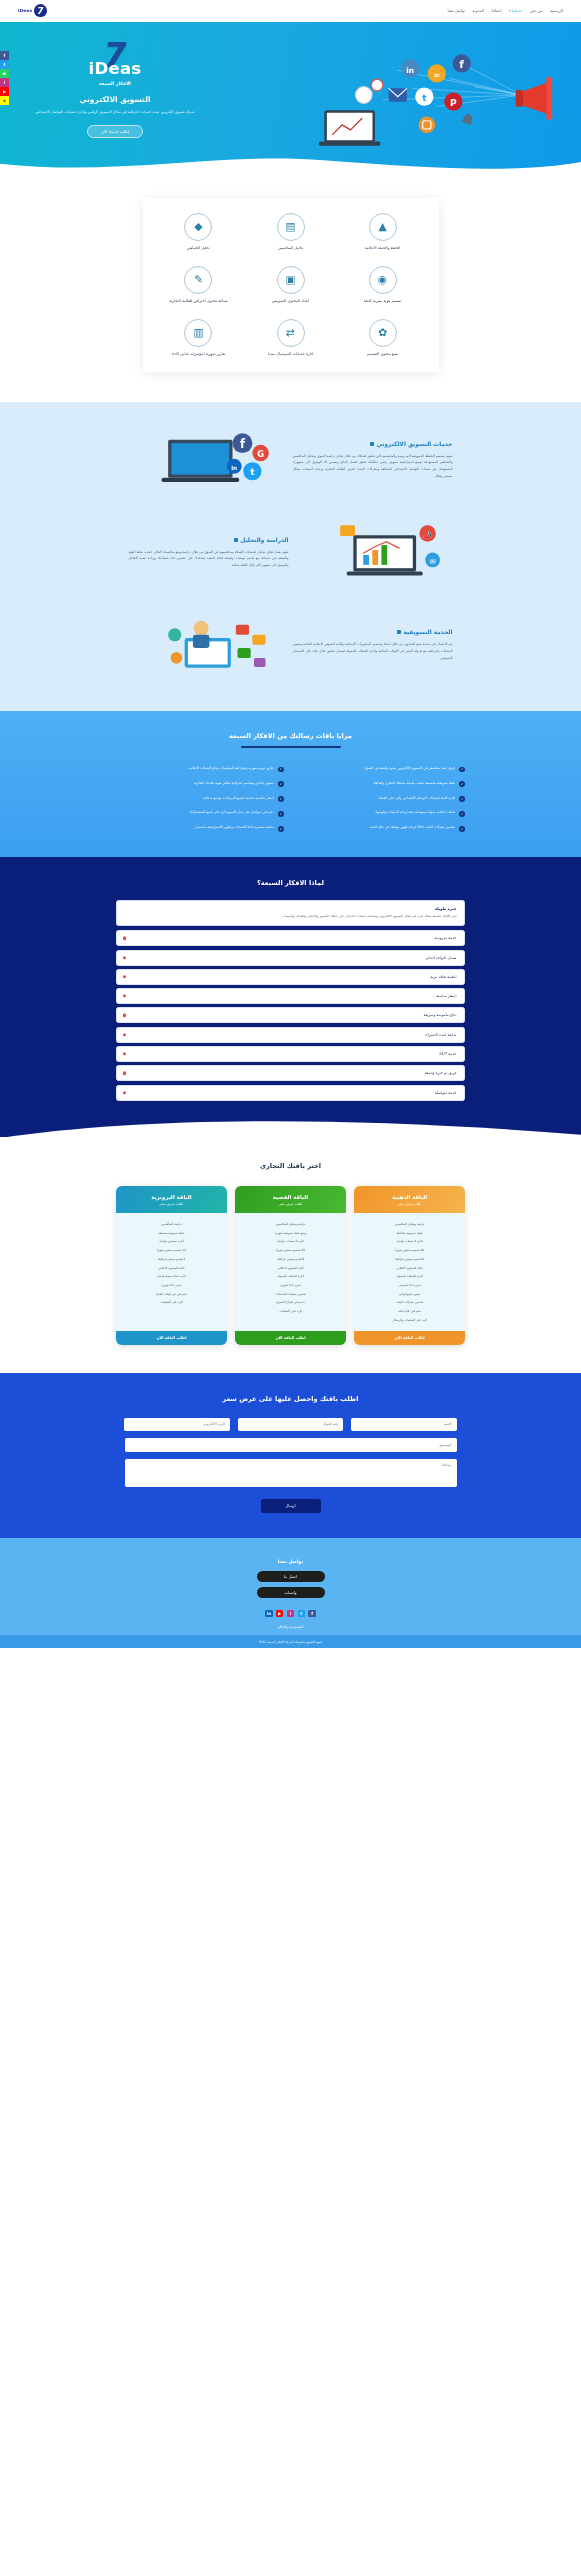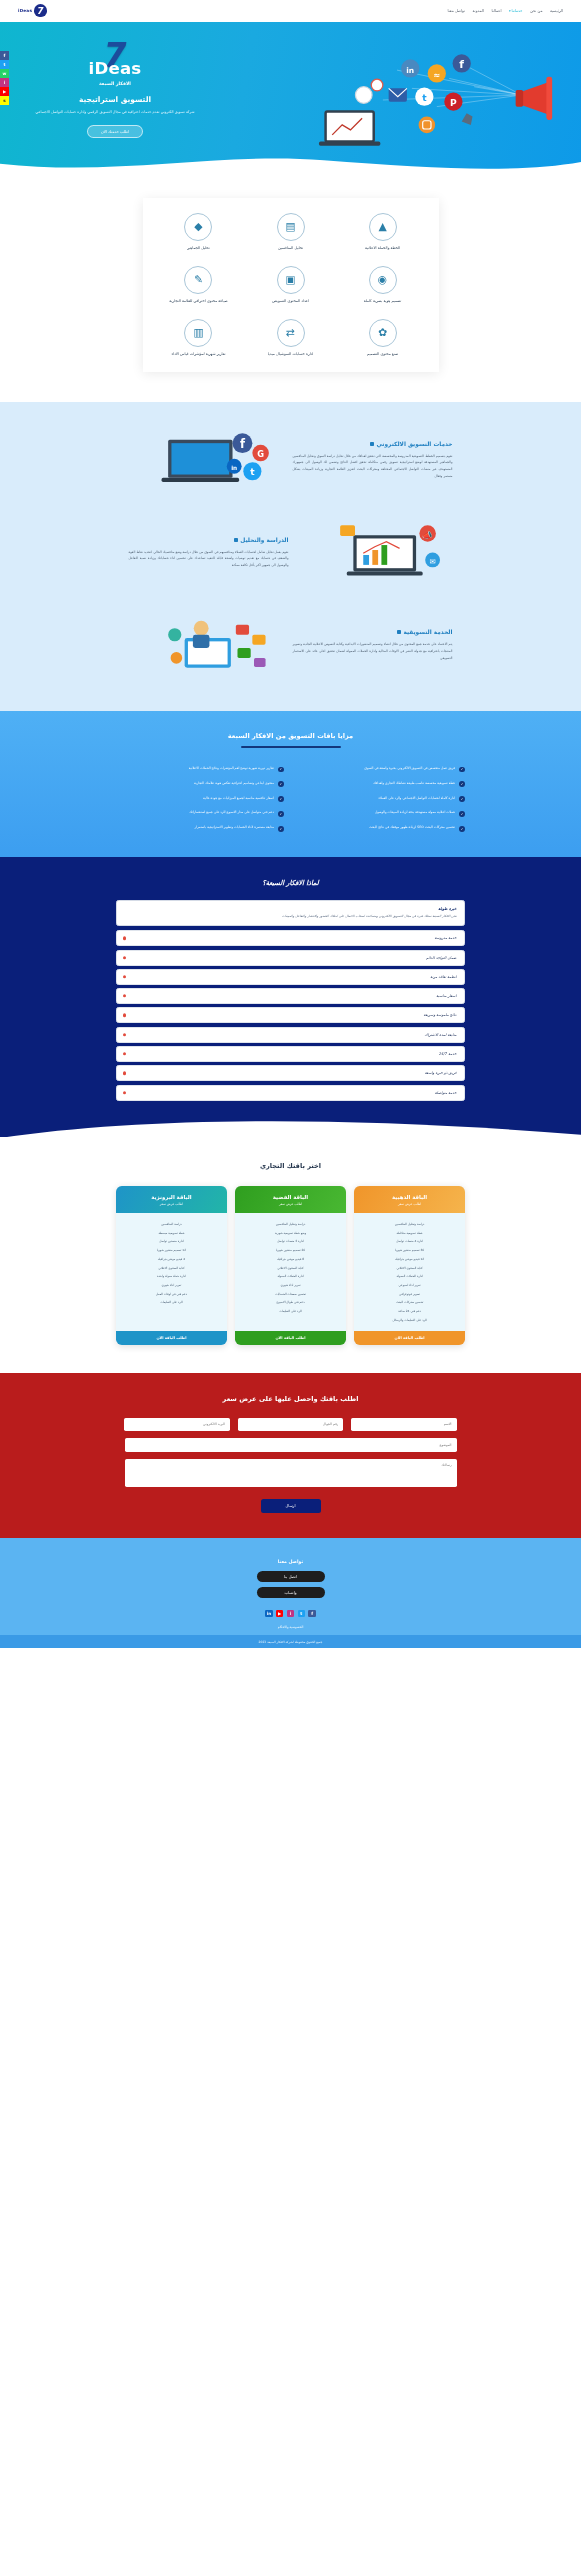--- a/index.html
+++ b/index.html
@@ -131,21 +131,21 @@
   }
   .why-it { display: flex; gap: 4.2px; align-items: flex-start; }
   .why-ck {
     min-width: 5.8px; width: 5.8px; height: 5.8px; border-radius: 50%;
     background: #12377d; color: #fff; font-size: 3.3px;
     display: flex; align-items: center; justify-content: center; margin-top: 0.8px;
   }
   .why-tx { font-size: 3.2px; color: #ffffff; line-height: 1.85; }
 
   
-  .navy { background: #0a1f7a; padding: 21.6px 0 33px; position: relative; font-style: italic; }
+  .navy { background: #0a1f7a; padding: 21.6px 0 33px; position: relative; }
   .navy-h { text-align: center; color: #fff; font-size: 6.6px; font-weight: bold; margin-bottom: 13.3px; }
   .acc { width: 349px; margin: 0 auto; }
   .acc-open {
     background: #fff; border: 0.8px solid #d5dbe6; border-radius: 2.5px;
     padding: 5px 7.5px; margin-bottom: 4.2px;
   }
   .acc-open-h { font-size: 3.8px; font-weight: bold; color: #17306e; margin-bottom: 3.3px; }
   .acc-open-b { font-size: 3.1px; color: #5a6a80; line-height: 1.9; }
   .acc-row {
     background: #fff; border: 0.8px solid #dfe4ec; border-radius: 2.5px;
@@ -168,21 +168,21 @@
     display: flex; flex-direction: column;
   }
   .plan-hd { padding: 7.5px 4.2px 6.6px; text-align: center; color: #fff; }
   .plan-nm { font-size: 5.4px; font-weight: bold; }
   .plan-pr { font-size: 3.2px; margin-top: 2.5px; opacity: .95; }
   .plan-bd { padding: 6.6px 4.2px; flex: 1; }
   .plan-li { font-size: 2.9px; color: #43586e; text-align: center; padding: 2.2px 0; line-height: 1.5; }
   .plan-ft { padding: 5px; text-align: center; color: #fff; font-size: 3.7px; font-weight: bold; }
 
   
-  .contact { background: #b91c1c; padding: 21.6px 0 25px; }
+  .contact { background: #1d4ed8; padding: 21.6px 0 25px; }
   .contact-h { text-align: center; color: #fff; font-size: 6.6px; font-weight: bold; margin-bottom: 15px; }
   .form { width: 332px; margin: 0 auto; }
   .frow { display: flex; gap: 7.5px; margin-bottom: 7.5px; }
   .fin {
     flex: 1; height: 13.3px; background: #fff; border: none; border-radius: 1.7px;
     font-size: 3.3px; color: #6f7d8c; padding: 0 5px;
     font-family: "DejaVu Sans", "Liberation Sans", sans-serif;
     direction: rtl; text-align: right;
   }
   .fta {
@@ -297,21 +297,21 @@
           <polyline points="34,120 46,108 56,114 70,100" fill="none" stroke="#c0392b" stroke-width="1.6"></polyline>
           <rect x="18" y="128" width="74" height="5" rx="2" fill="#33414f"></rect>
         </g>
       </svg>
     </div>
 
     <div class="hero-right">
       <div class="brand-seven">7</div>
       <div class="brand-ideas">iDeas</div>
       <div class="brand-sub">الافكار السبعة</div>
-      <div class="brand-title">التسويق استراتيجية</div>
+      <div class="brand-title">التسويق الالكتروني</div>
       <div class="brand-desc">شركة تسويق الكتروني تقدم خدمات احترافية في مجال التسويق الرقمي وادارة حسابات التواصل الاجتماعي</div>
       <div class="hero-btn">اطلب خدمتك الان</div>
     </div>
   </div>
   <svg class="wave-bottom" viewBox="0 0 700 26" preserveAspectRatio="none">
     <path d="M0 14 C 140 30 260 0 390 10 C 520 20 620 26 700 12 L700 26 L0 26 Z" fill="#ffffff"></path>
   </svg>
 </section>
 
 <section class="services-wrap">
@@ -427,21 +427,21 @@
           <rect x="116" y="30" width="16" height="12" rx="2" fill="#f5a623"></rect>
           <rect x="98" y="46" width="16" height="12" rx="2" fill="#2f9e1f"></rect>
           <rect x="118" y="58" width="14" height="11" rx="2" fill="#9b59b6"></rect>
           <circle cx="22" cy="30" r="8" fill="#34b3a0"></circle>
           <circle cx="24" cy="58" r="7" fill="#f0952a"></circle>
         </svg></div>
     </div>
   </section>
 
 <section class="why">
-  <div class="why-h">مزايا باقات التسويق من الافكار السبعة</div>
+  <div class="why-h">مزايا باقات رسالتك من الافكار السبعة</div>
   <div class="why-rule"></div>
   <div class="why-grid" id="whyGrid">
       <div class="why-it">
         <span class="why-ck">✓</span>
         <span class="why-tx">فريق عمل متخصص في التسويق الالكتروني بخبرة واسعة في السوق</span>
       </div>
       <div class="why-it">
         <span class="why-ck">✓</span>
         <span class="why-tx">تقارير دورية شهرية توضح اهم المؤشرات ونتائج الحملات الاعلانية</span>
       </div>

